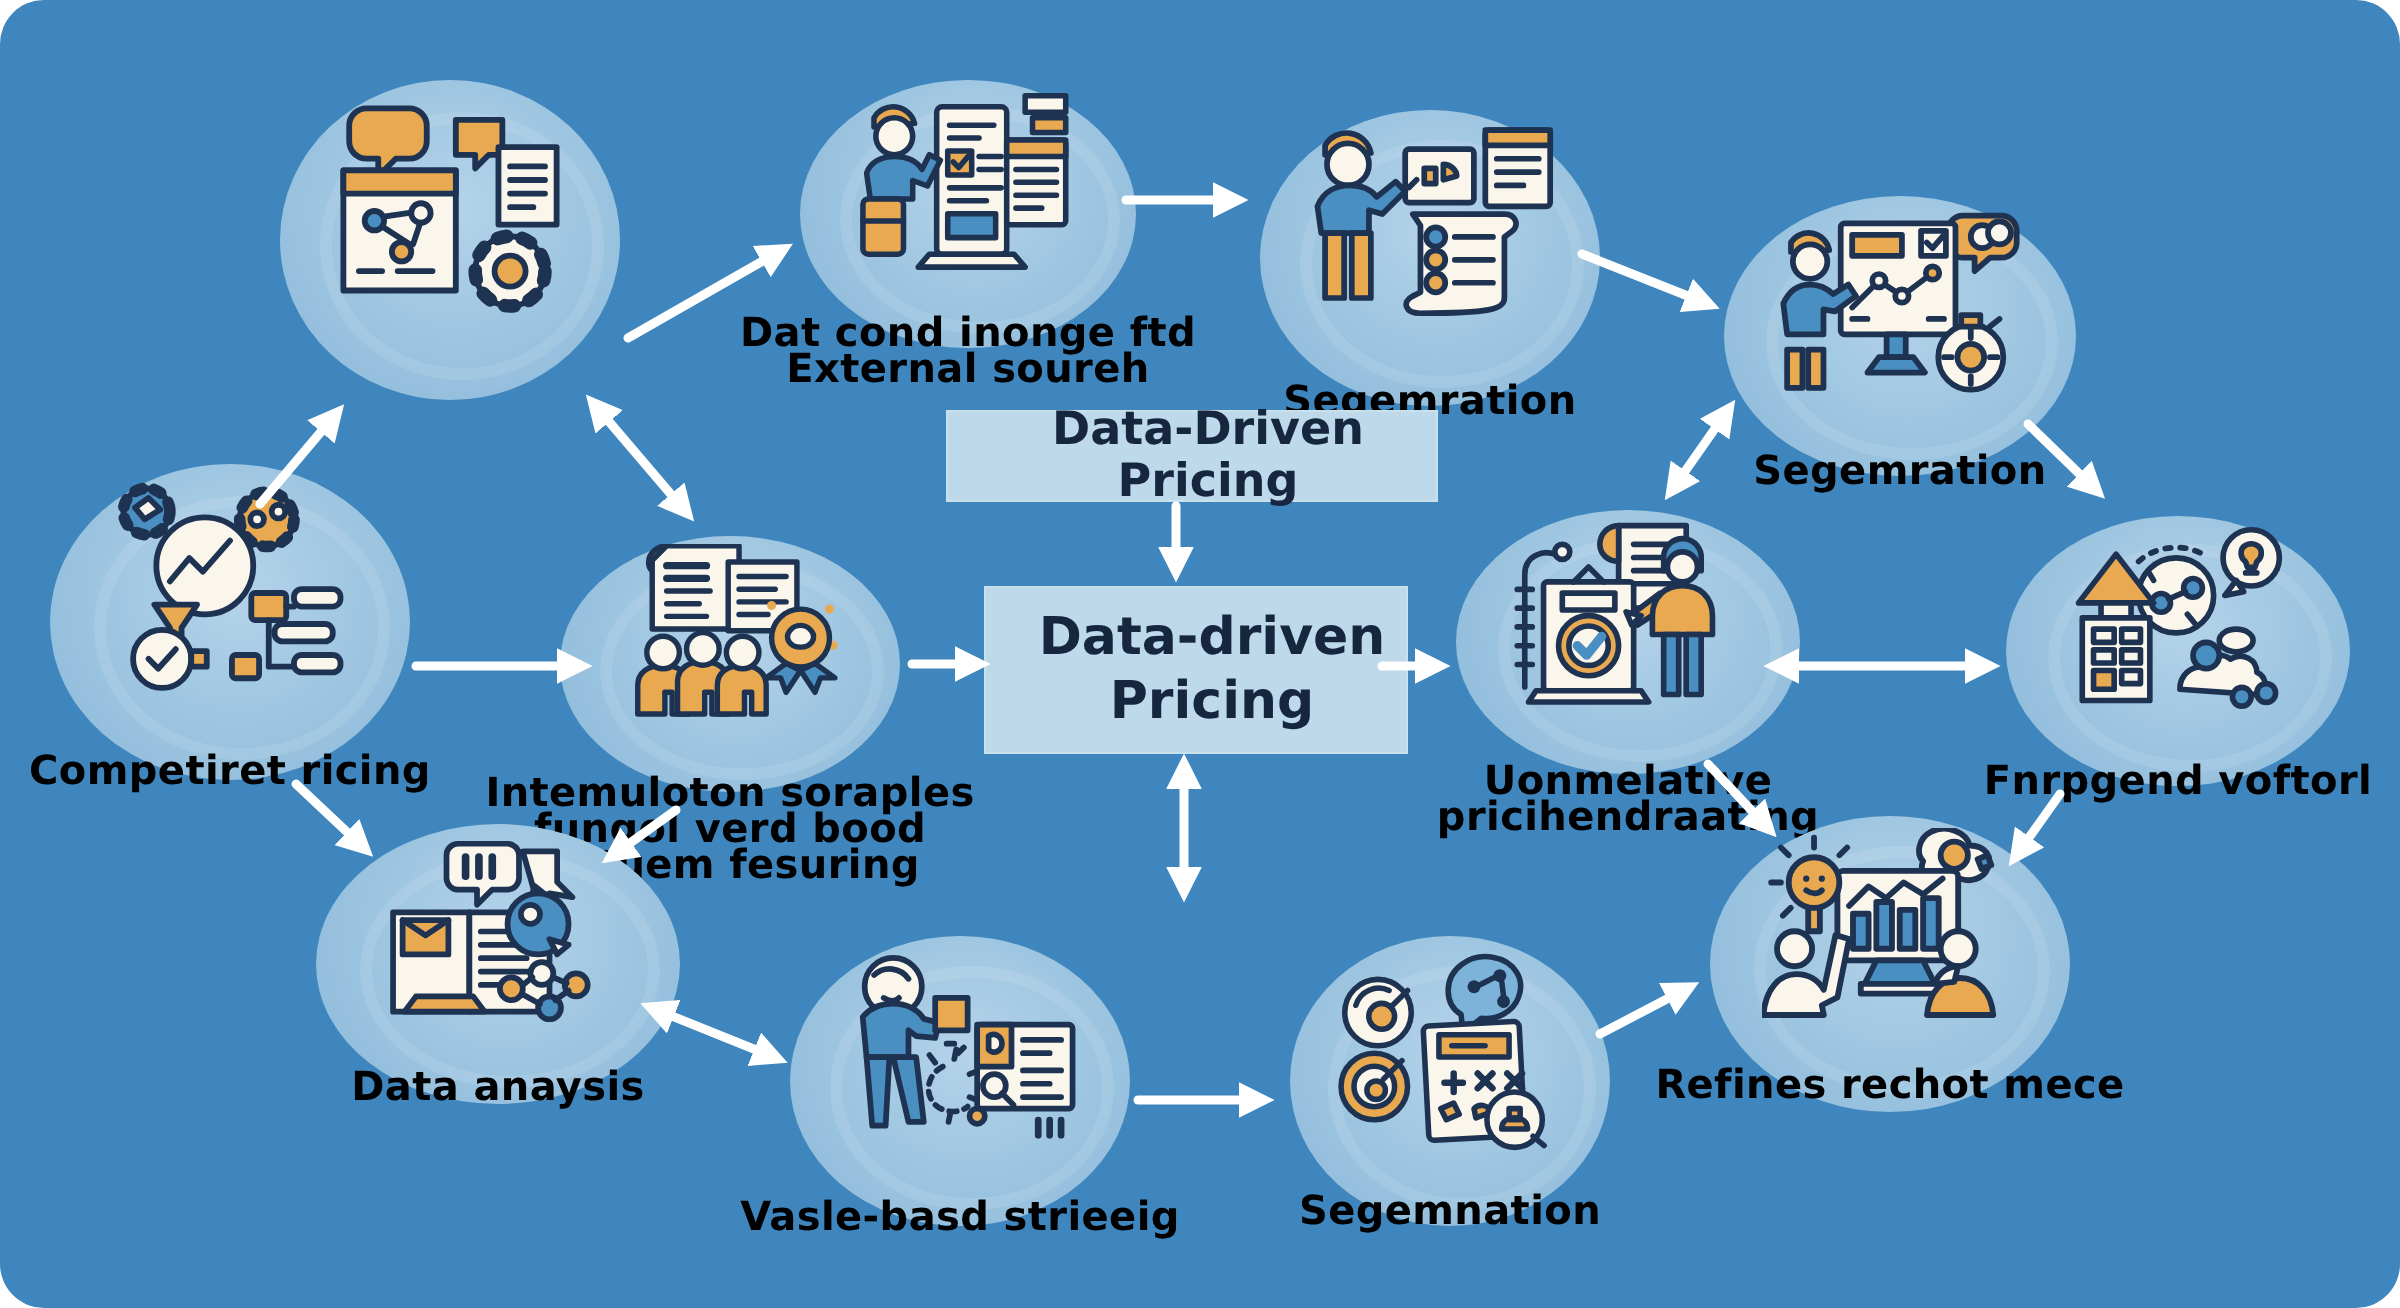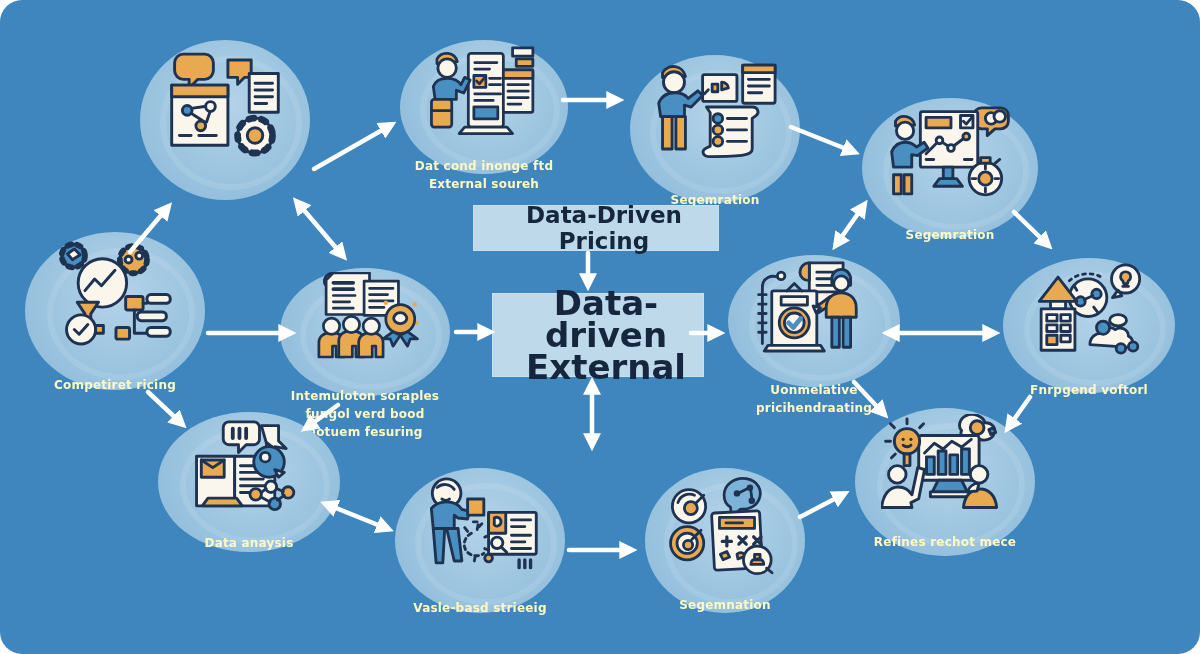--- a/index.html
+++ b/index.html
@@ -13,21 +13,21 @@
     position:absolute;inset:0;border-radius:50%;
     background:radial-gradient(circle at 52% 40%, #b4d3e9 0%, #9dc5e0 52%, #8ab8d9 100%);
   }
   .bubble::after{
     content:"";position:absolute;left:12%;top:10%;width:76%;height:76%;
     border-radius:50%;border:6px solid rgba(255,255,255,0.10);
   }
   .icon{position:absolute;left:50%;transform:translateX(-50%);}
   .label{
     position:absolute;left:50%;transform:translateX(-50%);
-    text-align:center;color:#fef9c3;font-weight:700;font-size:12px;line-height:18px;
+    text-align:center;color:#000000;font-weight:700;font-size:20px;line-height:18px;
     letter-spacing:.2px;white-space:nowrap;
   }
   .label .ln{display:block;}
   .box{
     position:absolute;background:#bdd9ea;color:#16263e;font-weight:700;
     display:flex;align-items:center;justify-content:center;text-align:center;
     box-shadow:0 0 0 1px rgba(255,255,255,0.18) inset;
     padding-left:16px;
   }
   #arrows{position:absolute;left:0;top:0;pointer-events:none;}
@@ -396,23 +396,23 @@
     </svg>
     <div class="label" style="top:125px">
       <span class="ln">Refines rechot mece</span>
     </div>
   </div>
 
   <div class="box" style="left:473px;top:205px;width:230px;height:46px;font-size:23px">
     <span>Data-Driven Pricing</span>
   </div>
 
-  <div class="box" style="left:492px;top:293px;width:196px;height:84px;font-size:34px;line-height:32px;flex-direction:column">
+  <div class="box" style="left:492px;top:293px;width:196px;height:84px;font-size:26px;line-height:32px;flex-direction:column">
     <span>Data-driven</span>
-    <span>External</span>
+    <span>Pricing</span>
   </div>
 
 
   <svg id="arrows" width="1200" height="654" viewBox="0 0 1200 654">
     <defs>
       <marker id="ah" viewBox="0 0 10 10" refX="6.5" refY="5" markerWidth="4" markerHeight="4" orient="auto-start-reverse">
         <path d="M0 0 L10 5 L0 10 z" fill="#ffffff"></path>
       </marker>
     </defs>
     <g stroke="#ffffff" stroke-width="4.5" stroke-linecap="round" fill="none">

